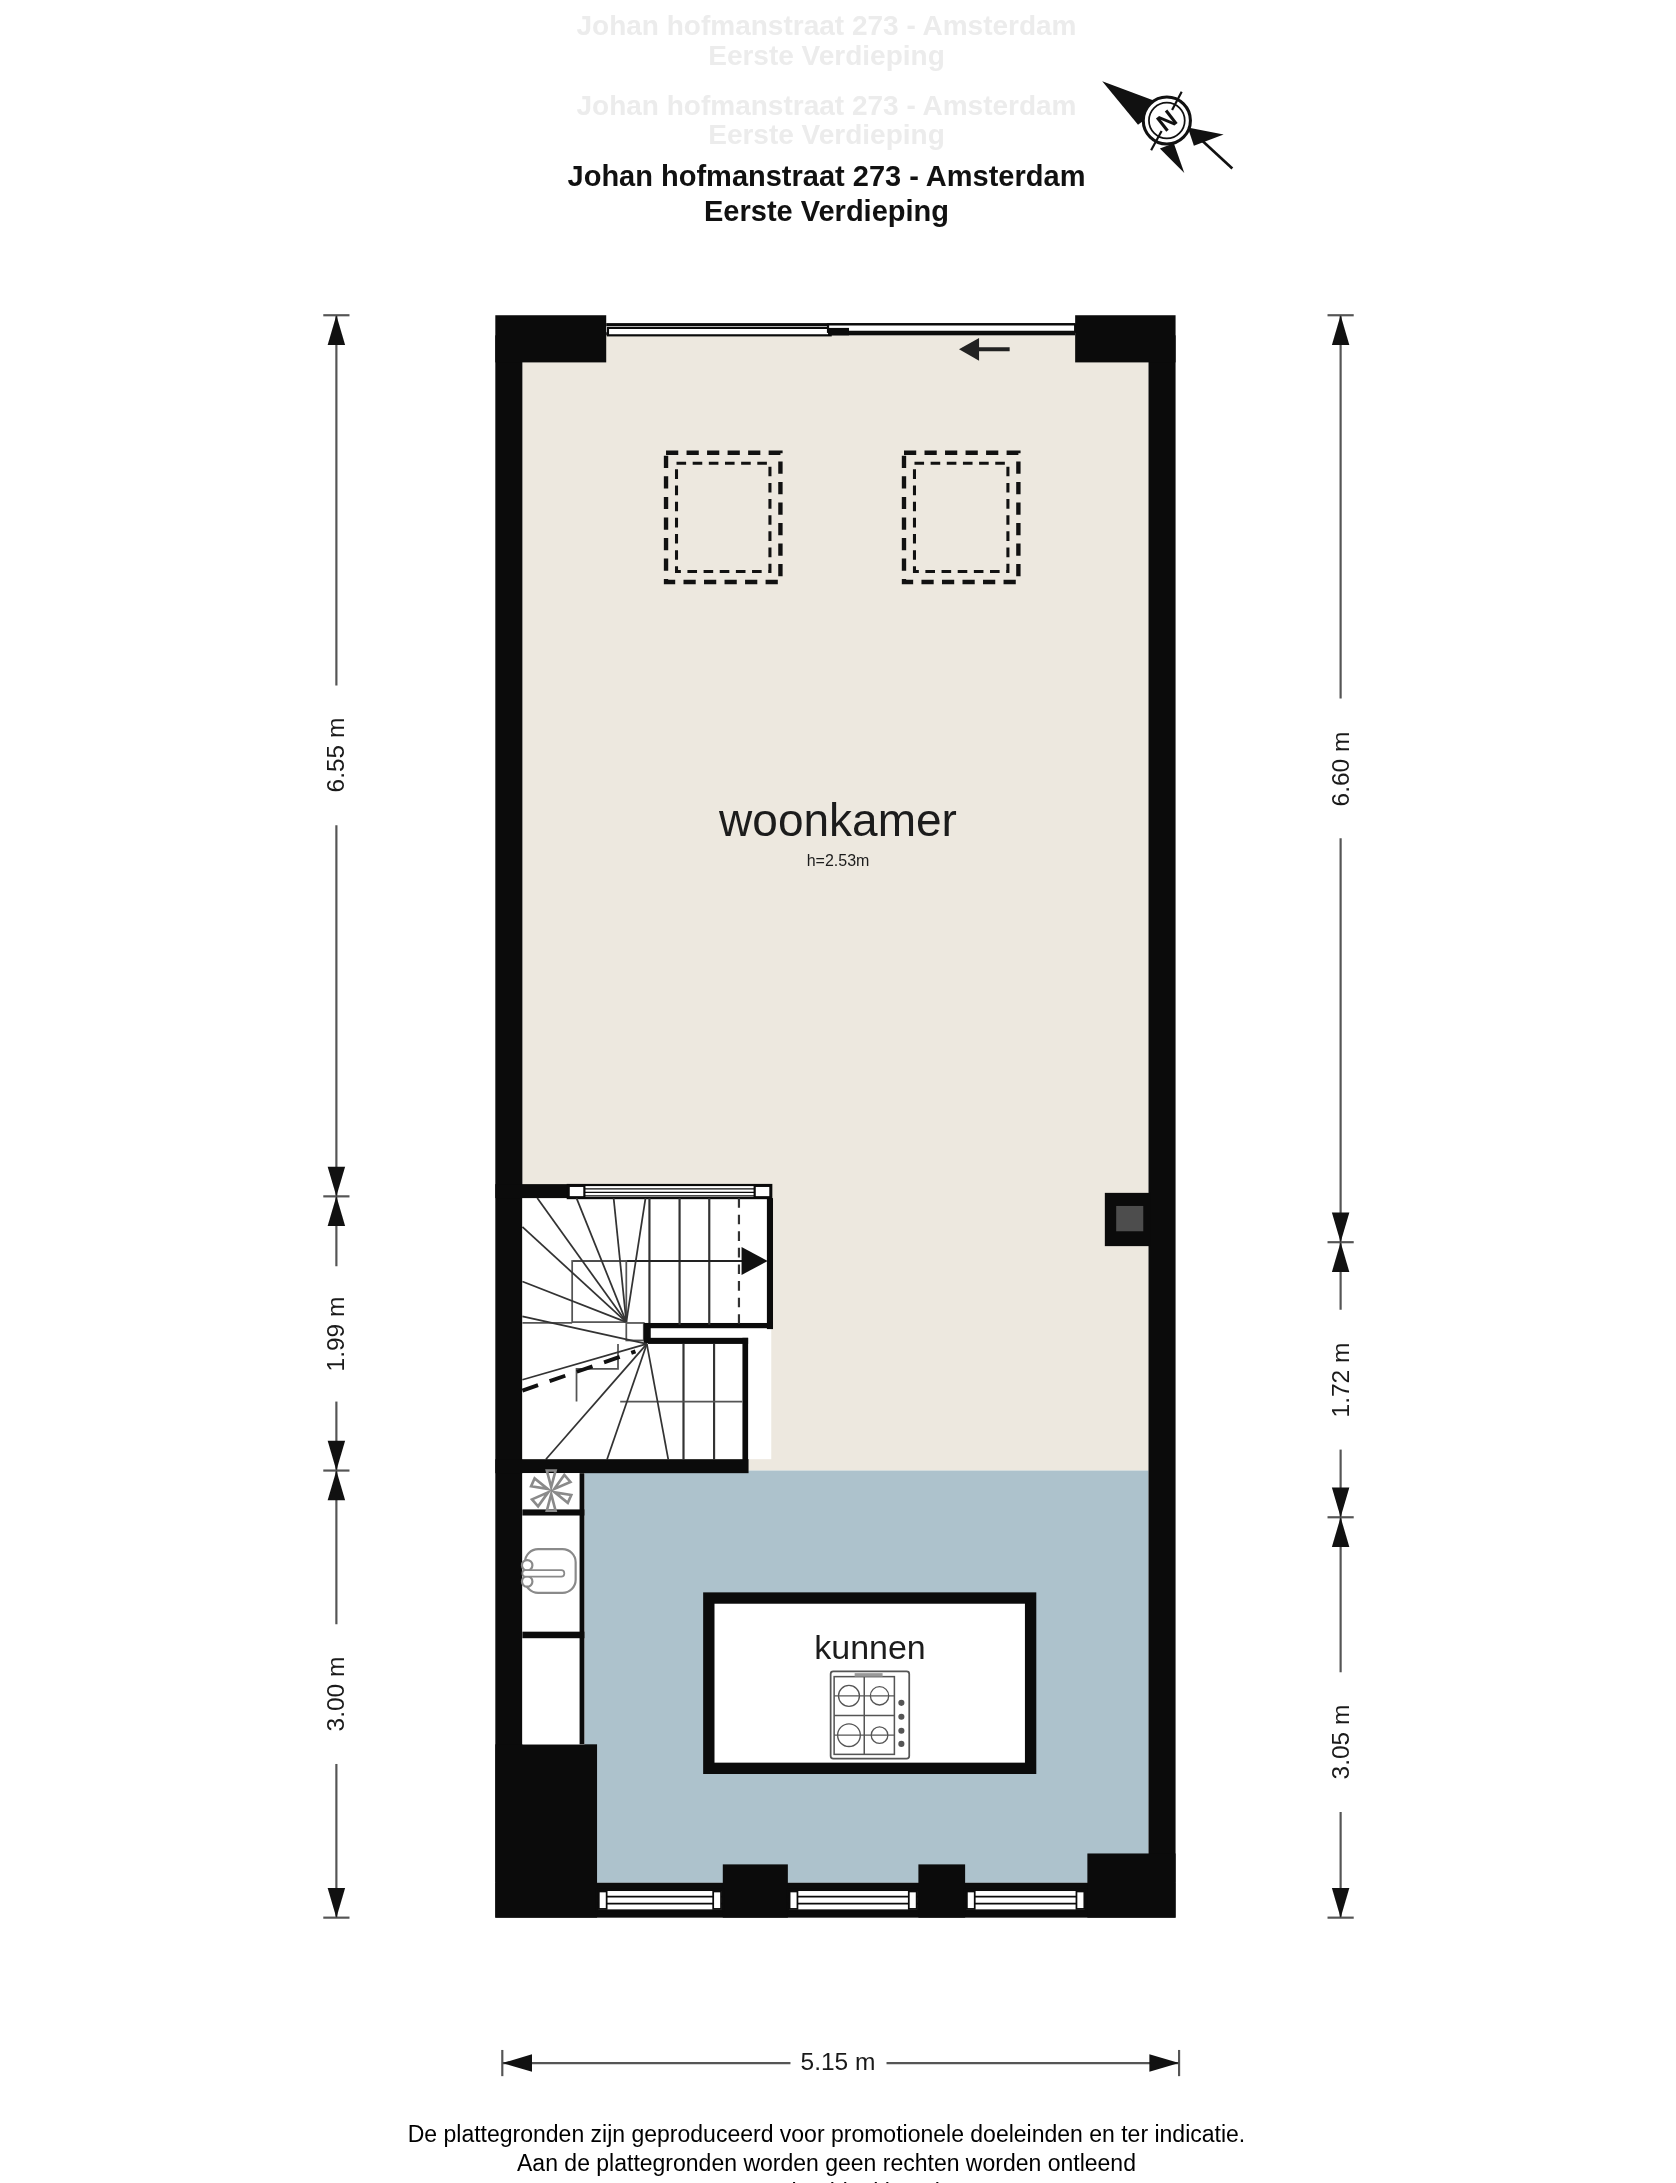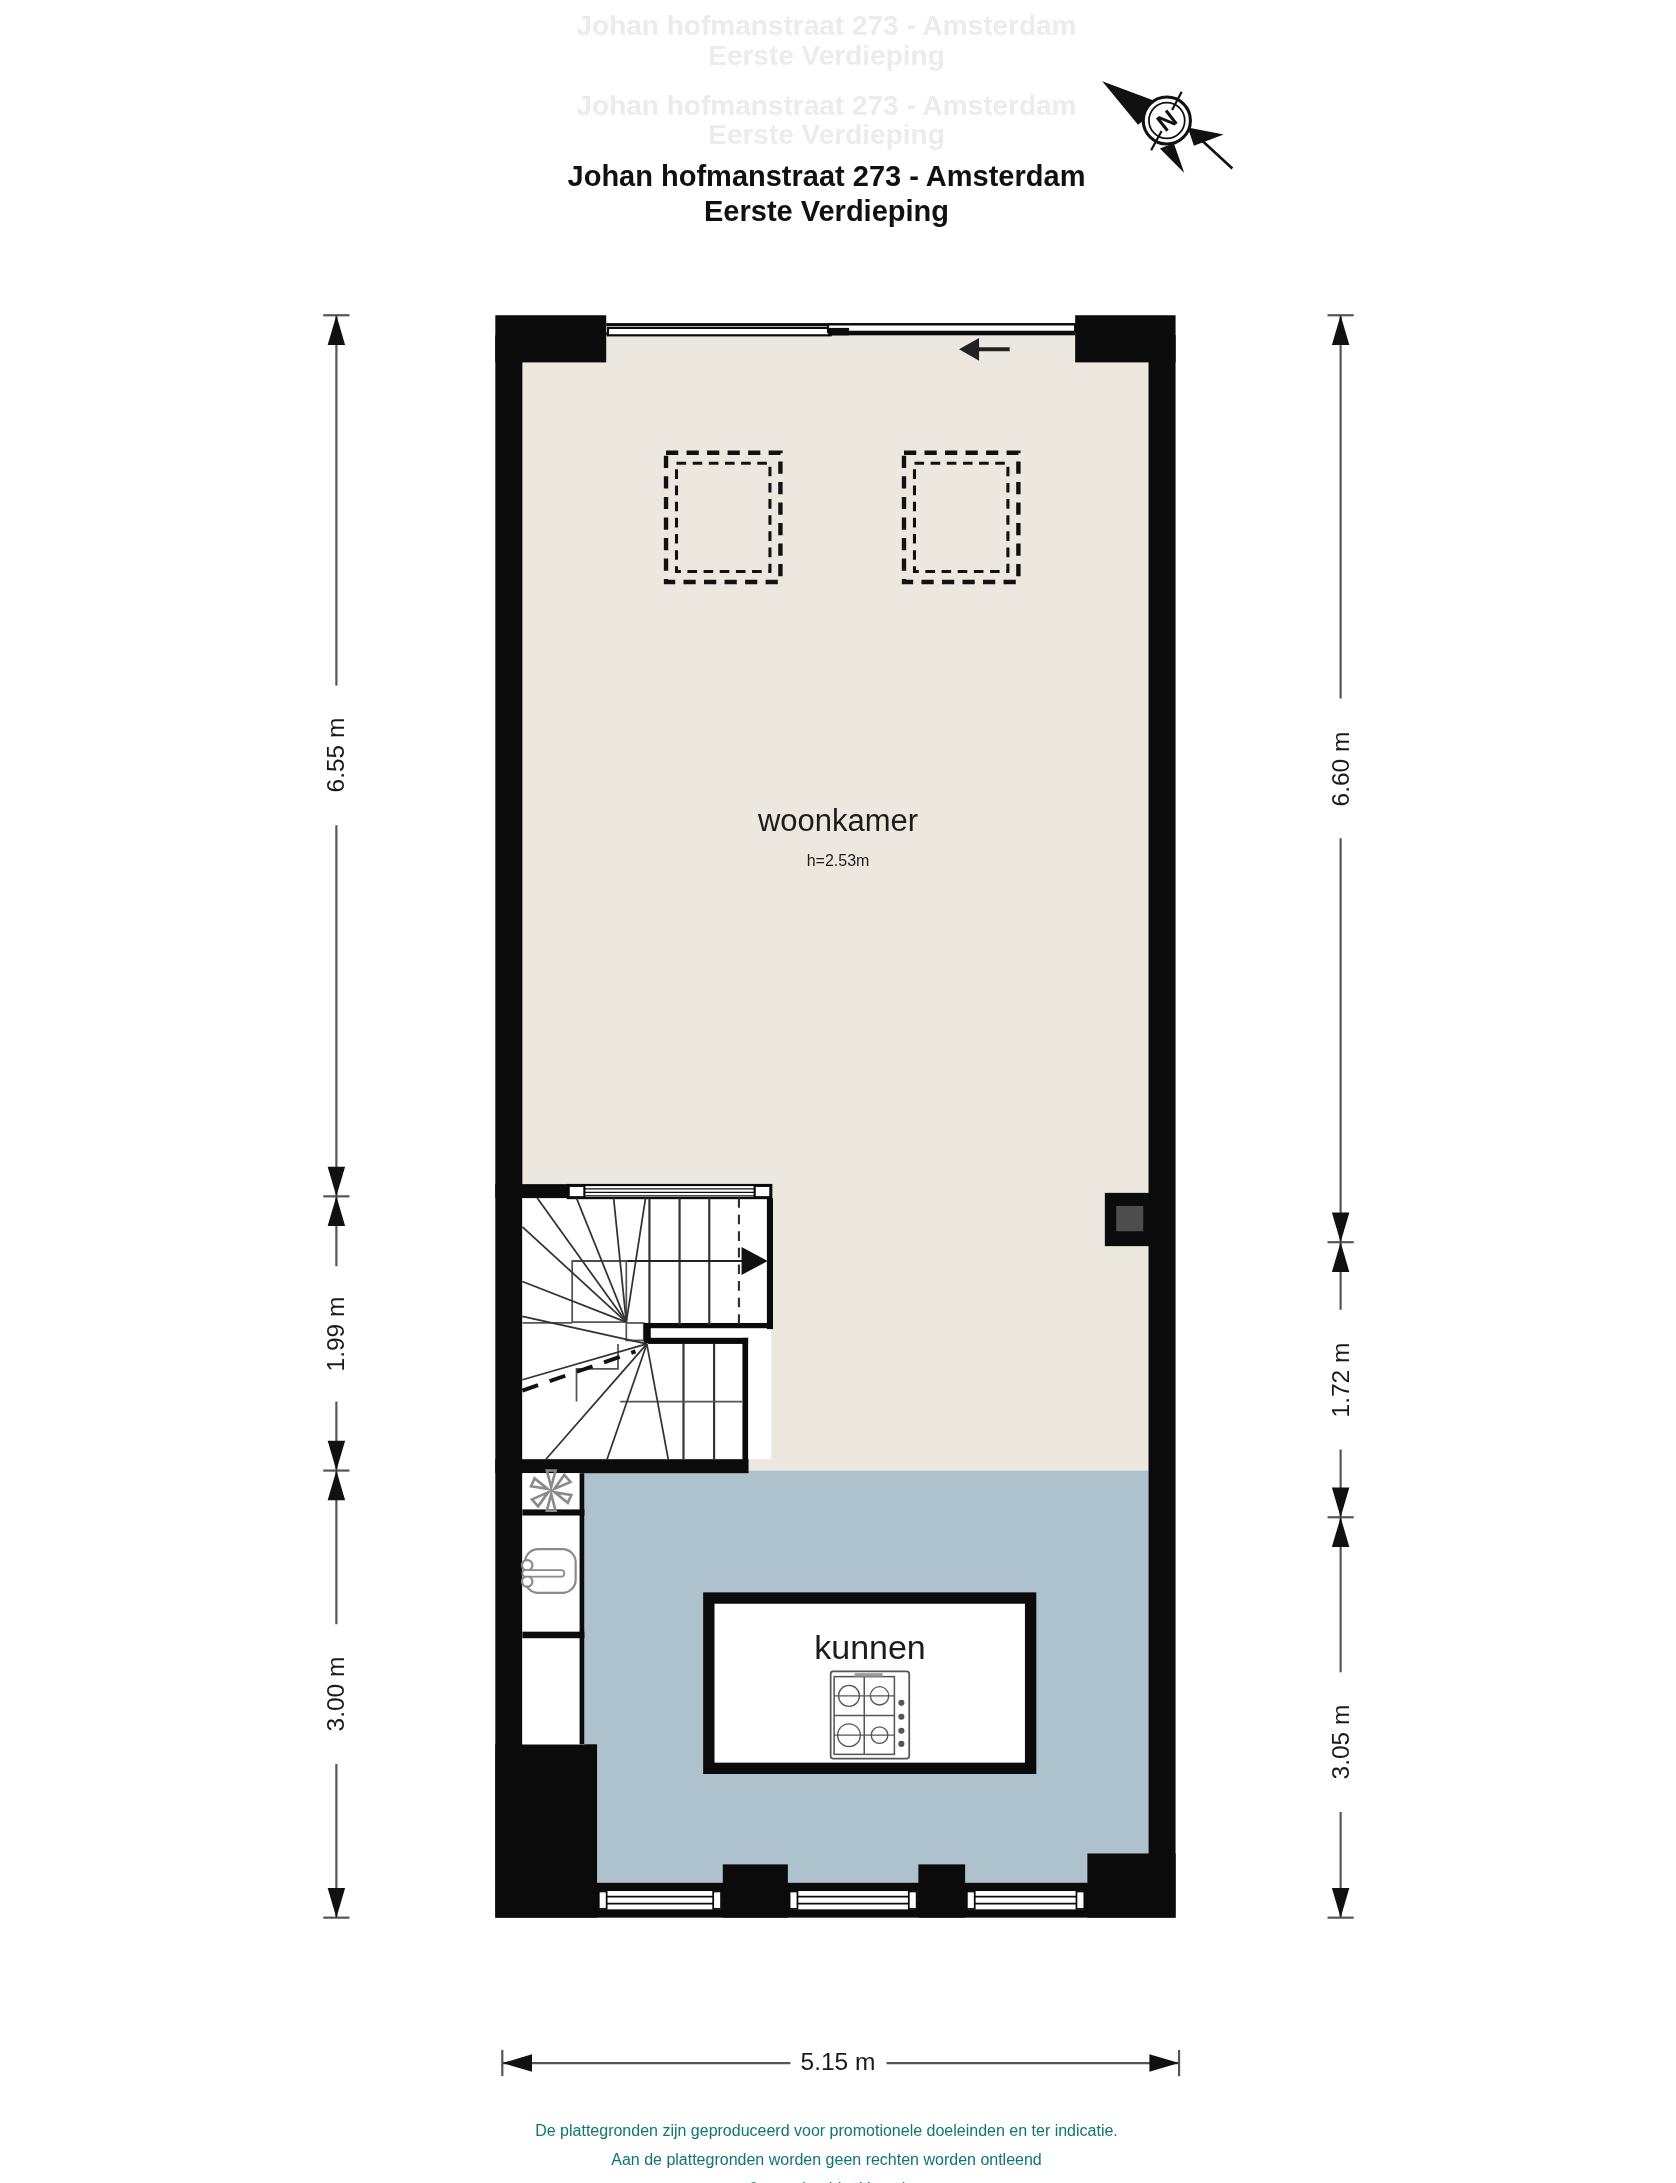--- a/index.html
+++ b/index.html
@@ -1,27 +1,27 @@
 <!DOCTYPE html>
 <html style="font-size:7px"><head>
 <meta charset="utf-8">
 <style>
   html,body{margin:0;padding:0;background:#ffffff;}
   body{width:1677px;height:2370px;position:relative;font-family:"Liberation Sans",sans-serif;overflow:hidden;}
   .abs{position:absolute;}
   .ctr{left:0;width:1653px;text-align:center;}
   .ghost{color:#ececec;font-weight:bold;font-size:28px;line-height:1;}
   .title{color:#111;font-weight:bold;font-size:29px;line-height:1;}
-  .roomlabel{color:#1c1c1c;font-size:31px;line-height:1;}
+  .roomlabel{color:#1c1c1c;font-size:46px;line-height:1;}
   .heightlabel{color:#1c1c1c;font-size:16px;line-height:1;}
   .kitchenlabel{color:#1c1c1c;font-size:34px;line-height:1;}
   .dim{color:#1a1a1a;font-size:24.5px;line-height:1;white-space:nowrap;}
   .dim.vert{transform:translate(-50%,-50%) rotate(-90deg);}
   .dim.horz{transform:translate(-50%,-50%);}
-  .footer{color:#0f766e;font-size:16px;line-height:1;}
+  .footer{color:#000000;font-size:23px;line-height:1;}
   .compass-n{color:#111;font-weight:bold;font-size:24.5px;transform:translate(-50%,-50%) rotate(-38deg);}
   svg{display:block;}
 </style>
 </head>
 <body>
 
 <div class="abs ctr ghost" style="top:12.2px;">Johan hofmanstraat 273 - Amsterdam</div>
 <div class="abs ctr ghost" style="top:42px;">Eerste Verdieping</div>
 <div class="abs ctr ghost" style="top:92px;">Johan hofmanstraat 273 - Amsterdam</div>
 <div class="abs ctr ghost" style="top:121px;">Eerste Verdieping</div>

